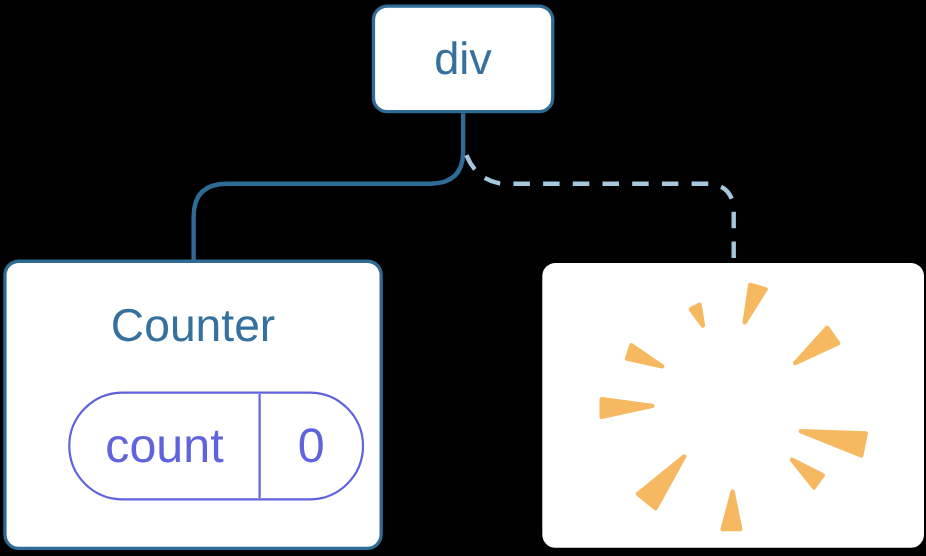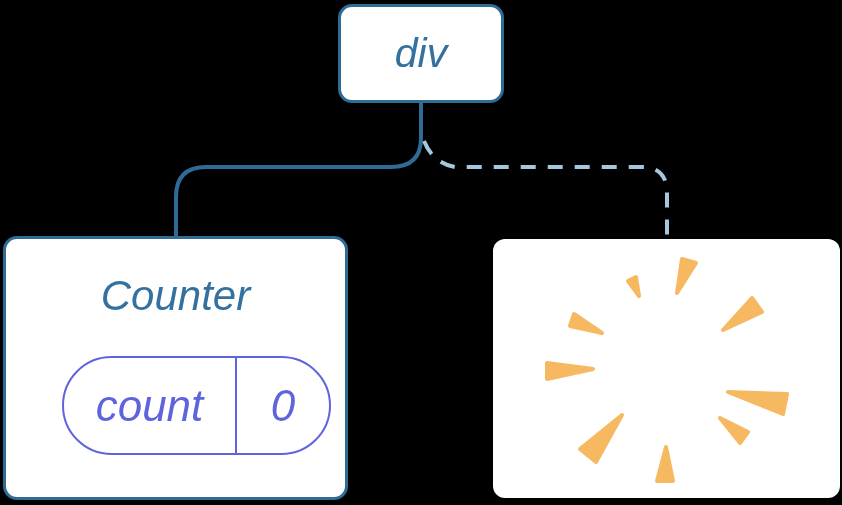--- a/index.html
+++ b/index.html
@@ -7,21 +7,20 @@
     padding: 0;
     background: #000000;
   }
   .canvas {
     position: relative;
     width: 842px;
     height: 505px;
     background: #000000;
     overflow: hidden;
     font-family: "Liberation Sans", sans-serif;
-    font-style: italic;
   }
   .layer {
     position: absolute;
     left: 0;
     top: 0;
     width: 842px;
     height: 505px;
     pointer-events: none;
   }
   .node {

